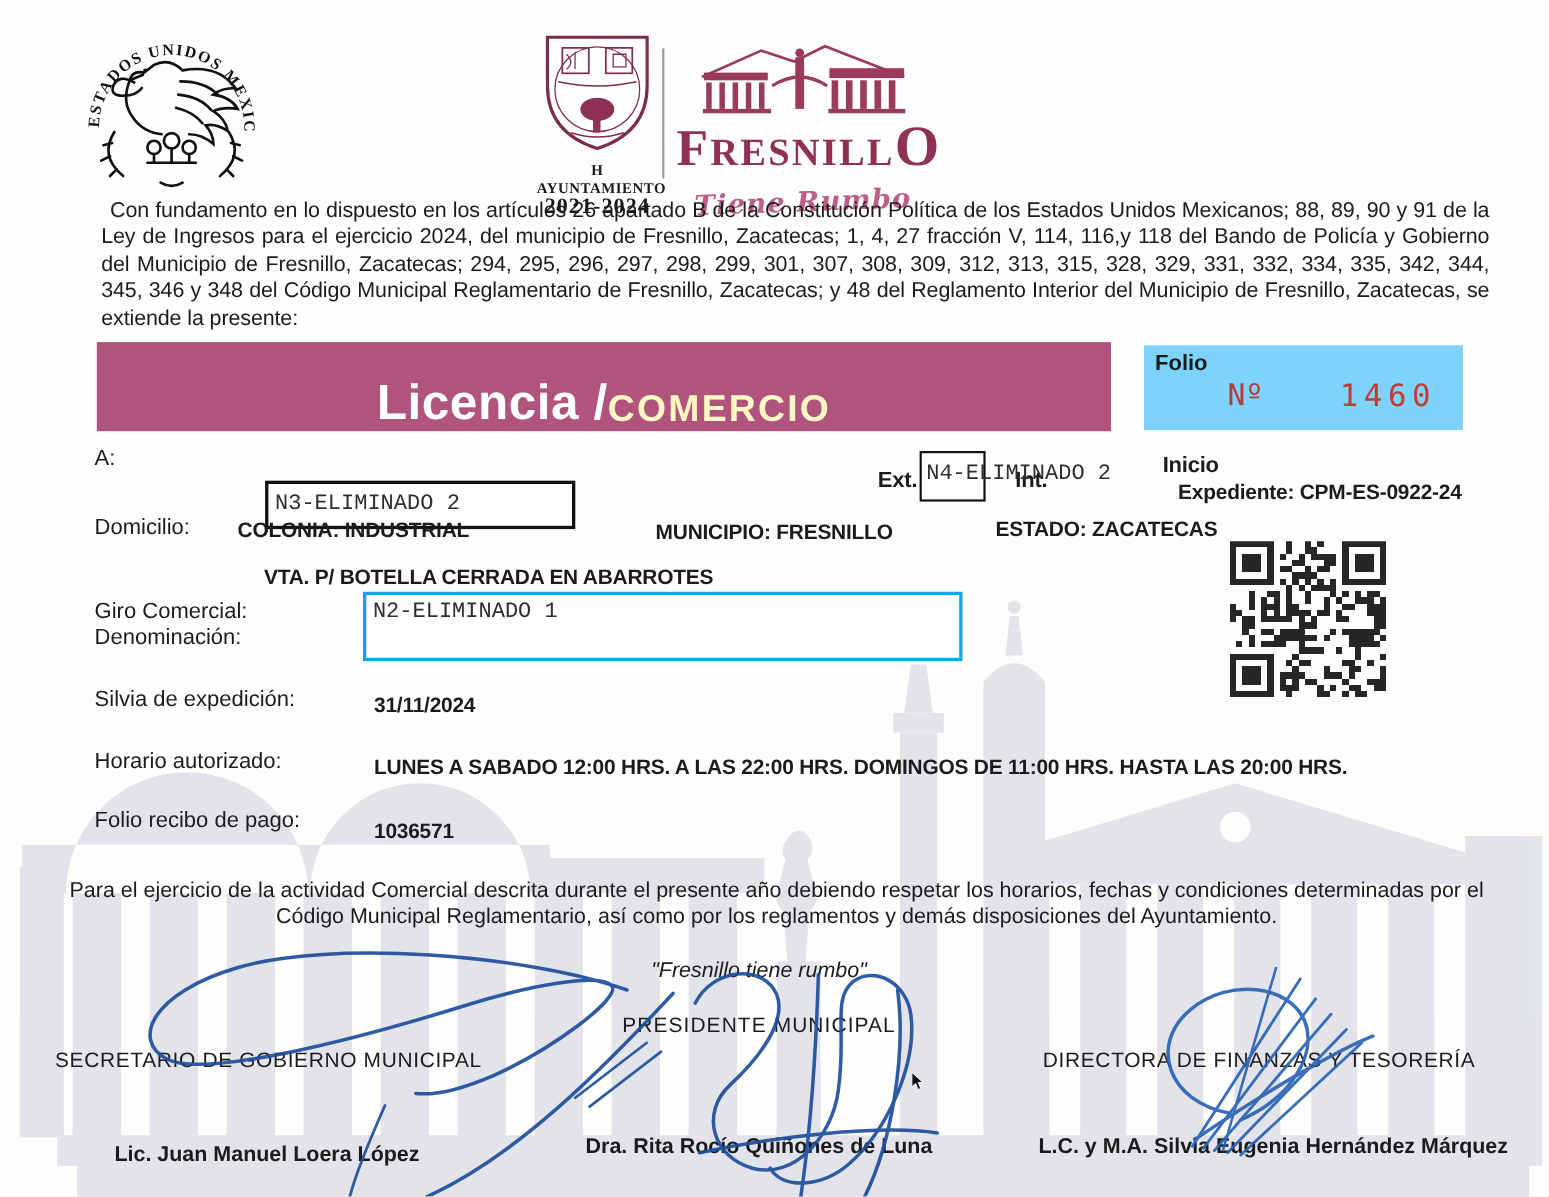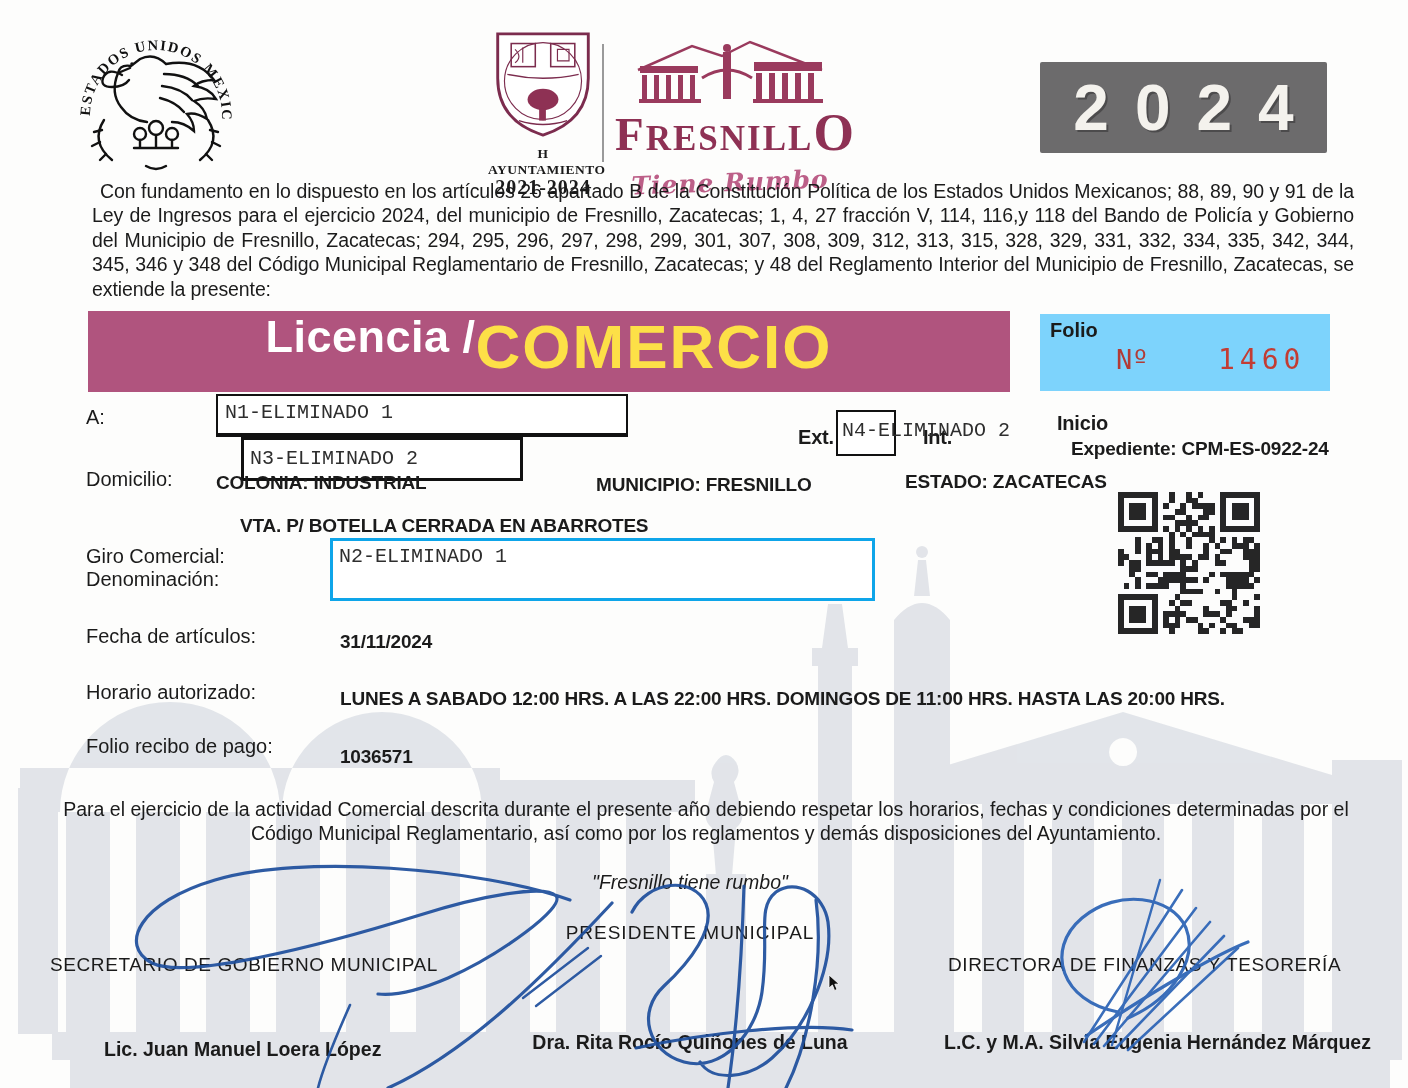--- a/index.html
+++ b/index.html
@@ -21,23 +21,23 @@
   .city-name .mid{font-size:35px;}
   .city-name .big2{font-size:52px;}
   .city-slogan{font-family:"DejaVu Serif",serif;font-style:italic;font-weight:bold;color:#bc5f88;font-size:25px;transform:rotate(-2deg);letter-spacing:1px;}
   .year-badge{left:1040px;top:62px;width:287px;height:91px;background:#6c6b6c;border-radius:2px;
     display:flex;align-items:center;justify-content:center;}
   .year-badge span{color:#f4f2ed;font-weight:bold;font-size:64px;letter-spacing:26px;padding-left:26px;
     text-shadow:2px 2px 0 #4c4b4c;}
   
   .legal{left:92px;top:179px;width:1262px;font-size:19.5px;line-height:24.4px;text-align:justify;text-indent:8px;letter-spacing:-.1px;}
   
-  .banner{left:88px;top:311px;width:922px;height:81px;background:#b0547e;display:flex;align-items:flex-start;justify-content:center;}
+  .banner{left:88px;top:311px;width:922px;height:81px;background:#b0547e;display:flex;align-items:flex-end;justify-content:center;}
   .banner .pre{color:#fff;font-weight:bold;font-size:45px;letter-spacing:.5px;}
-  .banner .main{color:#fde047;font-weight:800;font-size:62px;letter-spacing:2px;}
+  .banner .main{color:#fef9c3;font-weight:800;font-size:34px;letter-spacing:2px;}
   .folio-box{left:1040px;top:314px;width:290px;height:77px;background:#7dd3fc;}
   .folio-label{position:absolute;left:10px;top:5px;font-weight:bold;font-size:20px;}
   .folio-no{position:absolute;left:76px;top:30px;font-family:"DejaVu Sans Mono",monospace;font-size:27px;color:#b23b35;}
   .folio-num{position:absolute;left:178px;top:29px;font-family:"DejaVu Sans Mono",monospace;font-size:28px;letter-spacing:5px;color:#c33c33;}
   
   .lbl{font-size:20px;}
   .val{font-weight:bold;font-size:19px;letter-spacing:-.2px;}
   .redbox{background:#fff;border:2px solid #111;}
   .mono{font-family:"Liberation Mono","DejaVu Sans Mono",monospace;font-size:20px;color:#2e2e2e;white-space:nowrap;}
   .n1{left:216px;top:394px;width:408px;height:37px;border-bottom-width:4px;}
@@ -179,40 +179,34 @@
         <rect x="152" y="33" width="6" height="26" stroke="none"></rect>
           <rect x="165" y="33" width="6" height="26" stroke="none"></rect>
         <rect x="178" y="33" width="6" height="26" stroke="none"></rect>
         <rect x="123" y="59" width="70" height="4" stroke="none"></rect>
       </g>
     </svg>
     <div class="city-name"><span class="big1">F</span><span class="mid">RESNILL</span><span class="big2">O</span></div>
     <div class="city-slogan">Tiene Rumbo</div>
   </div>
 
-  <div class="abs year-badge">
-    <span>2024</span>
-  </div>
 
   <div class="abs legal" style="z-index:2;">Con fundamento en lo dispuesto en los artículos 26 apartado B de la Constitución Política de los Estados Unidos Mexicanos; 88, 89, 90 y 91 de la Ley de Ingresos para el ejercicio 2024, del municipio de Fresnillo, Zacatecas; 1, 4, 27 fracción V, 114, 116,y 118 del Bando de Policía y Gobierno del Municipio de Fresnillo, Zacatecas; 294, 295, 296, 297, 298, 299, 301, 307, 308, 309, 312, 313, 315, 328, 329, 331, 332, 334, 335, 342, 344, 345, 346 y 348 del Código Municipal Reglamentario de Fresnillo, Zacatecas; y 48 del Reglamento Interior del Municipio de Fresnillo, Zacatecas, se extiende la presente:</div>
 
   <div class="abs banner" style="z-index:2;">
     <span class="pre">Licencia /</span>
       <span class="main">COMERCIO</span>
   </div>
   <div class="abs folio-box" style="z-index:2;">
     <span class="folio-label">Folio</span>
     <span class="folio-no">Nº</span>
     <span class="folio-num">1460</span>
   </div>
 
   <div class="abs lbl" style="left:86px;top:406px;z-index:2;">A:</div>
-  <div class="abs redbox n1" style="z-index:2;">
-      <span class="mono">N1-ELIMINADO 1</span>
-    </div>
   <div class="abs redbox n3" style="z-index:2;margin-left:32px;">
       <span class="mono">N3-ELIMINADO 2</span>
     </div>
 
   <div class="abs val" style="left:798px;top:426px;font-size:20px;z-index:2;">Ext.</div>
   <div class="abs redbox n4box" style="z-index:2;"></div>
   <div class="abs val" style="left:923px;top:426px;font-size:20px;z-index:2;">Int.</div>
   <div class="abs mono n4text">N4-ELIMINADO 2</div>
 
   <div class="abs val" style="left:1057px;top:412px;font-size:20px;z-index:2;">Inicio</div>
@@ -525,21 +519,21 @@
         <rect x="24" y="23" width="1" height="1"></rect>
         <rect x="9" y="24" width="1" height="1"></rect>
         <rect x="14" y="24" width="1" height="1"></rect>
         <rect x="15" y="24" width="1" height="1"></rect>
         <rect x="18" y="24" width="1" height="1"></rect>
         <rect x="20" y="24" width="1" height="1"></rect>
         <rect x="21" y="24" width="1" height="1"></rect>
       </g>
     </svg>
 
-  <div class="abs lbl" style="left:86px;top:625px;z-index:2;">Fecha de artículos:</div>
+  <div class="abs lbl" style="left:86px;top:625px;z-index:2;">Silvia de expedición:</div>
   <div class="abs val" style="left:340px;top:631px;z-index:2;">31/11/2024</div>
 
   <div class="abs lbl" style="left:86px;top:681px;z-index:2;">Horario autorizado:</div>
   <div class="abs val" style="left:340px;top:688px;z-index:2;">LUNES A SABADO 12:00 HRS. A LAS 22:00 HRS. DOMINGOS DE 11:00 HRS. HASTA LAS 20:00 HRS.</div>
 
   <div class="abs lbl" style="left:86px;top:735px;z-index:2;">Folio recibo de pago:</div>
   <div class="abs val" style="left:340px;top:746px;z-index:2;">1036571</div>
 
   <div class="abs foot-par">Para el ejercicio de la actividad Comercial descrita durante el presente año debiendo respetar los horarios, fechas y condiciones determinadas por el Código Municipal Reglamentario, así como por los reglamentos y demás disposiciones del Ayuntamiento.</div>
   <div class="abs motto">"Fresnillo tiene rumbo"</div>

